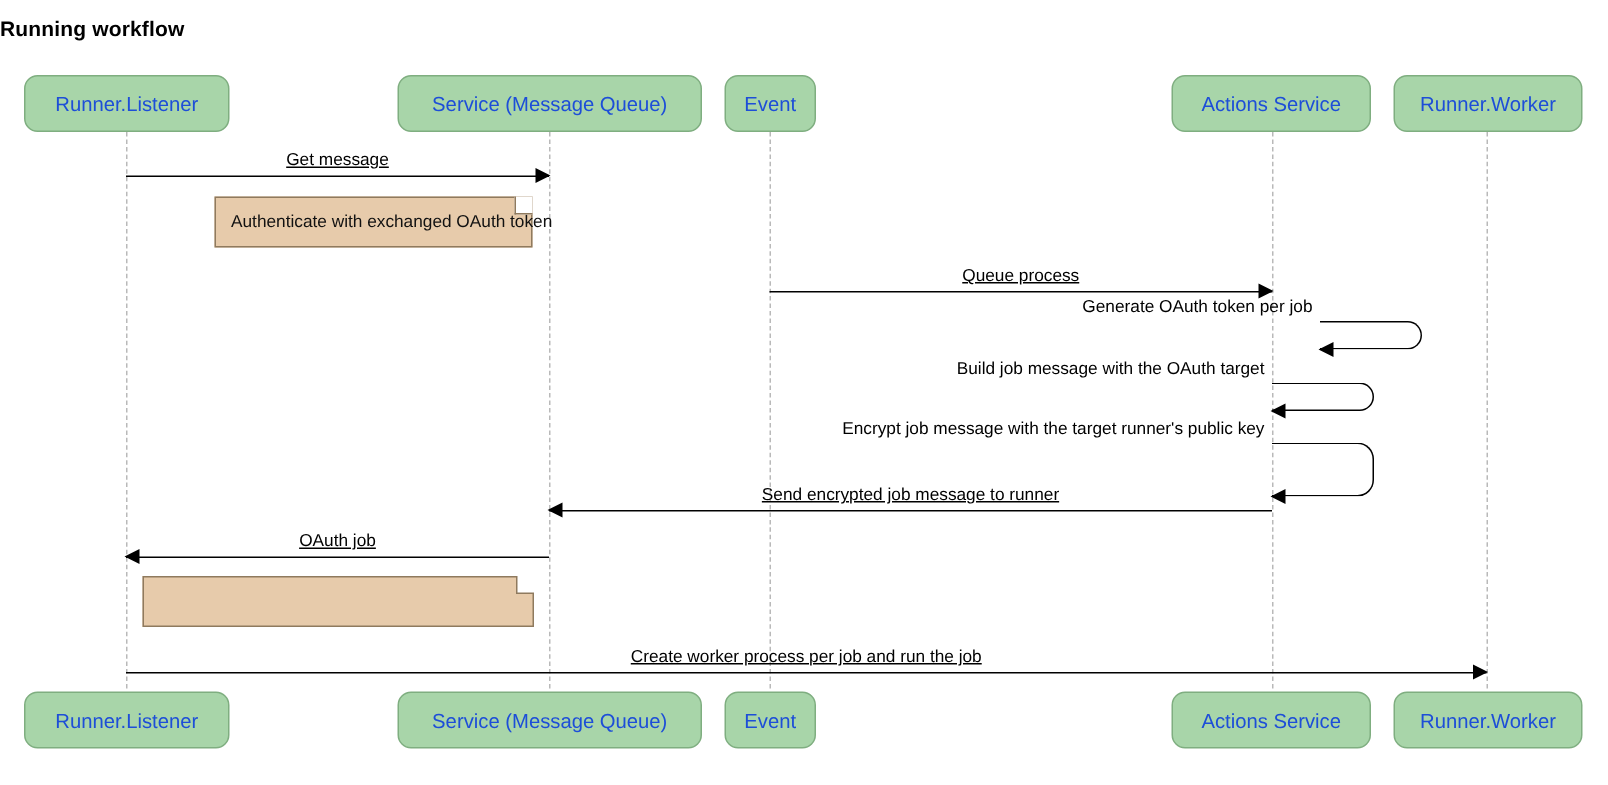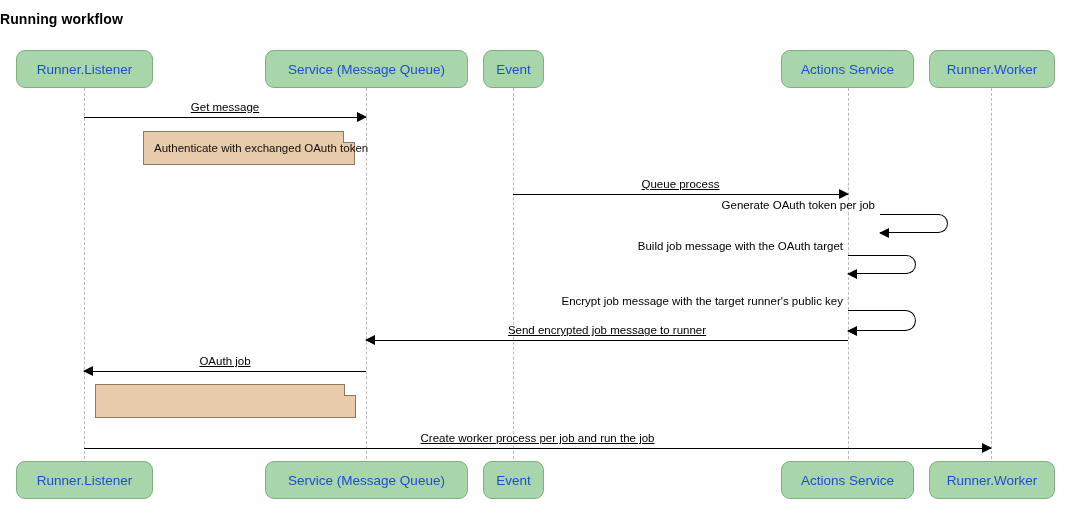--- a/index.html
+++ b/index.html
@@ -214,21 +214,21 @@
       <div class="selfloop" style="left: 880px; top: 214px; width: 68px; height: 19px;">
         <div class="loop"></div>
         <div class="head"></div>
         <div class="label">Generate OAuth token per job</div>
       </div>
       <div class="selfloop" style="left: 848px; top: 255px; width: 68px; height: 19px;">
         <div class="loop"></div>
         <div class="head"></div>
         <div class="label">Build job message with the OAuth target</div>
       </div>
-      <div class="selfloop" style="left: 848px; top: 310px; width: 68px; height: 21px;">
+      <div class="selfloop" style="left: 848px; top: 295px; width: 68px; height: 36px;">
         <div class="loop"></div>
         <div class="head"></div>
         <div class="label">Encrypt job message with the target runner's public key</div>
       </div>
     </div>
   <div id="notes">
       <div class="note" style="left: 95px; top: 131px; width: 212px; height: 34px; margin-left: 48px;">
         <div class="fold"></div>
         <span>Authenticate with exchanged OAuth token</span>
       </div>

